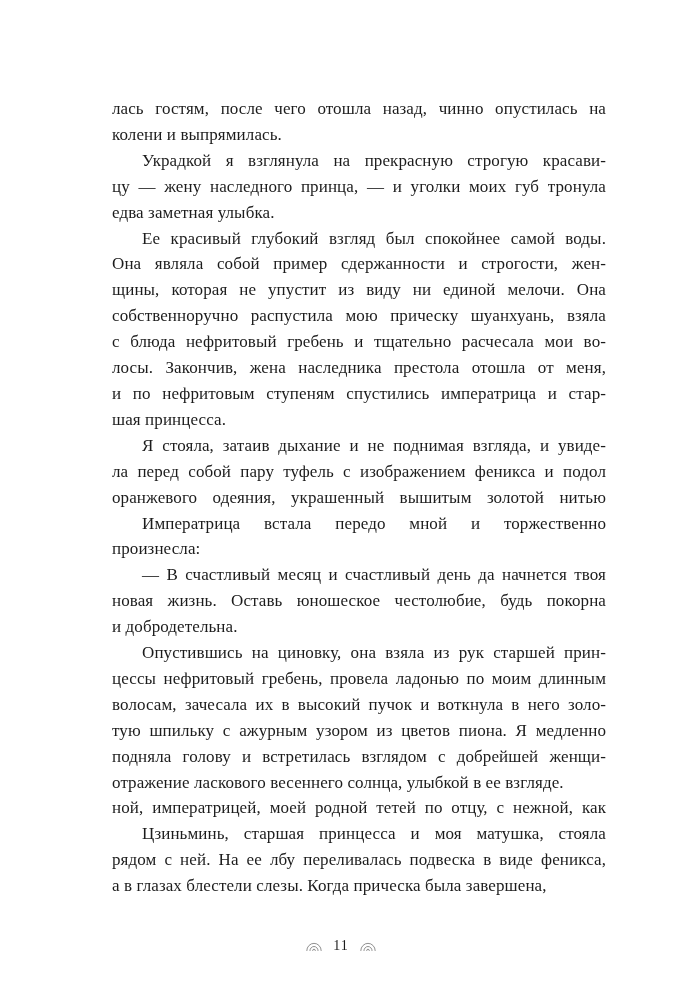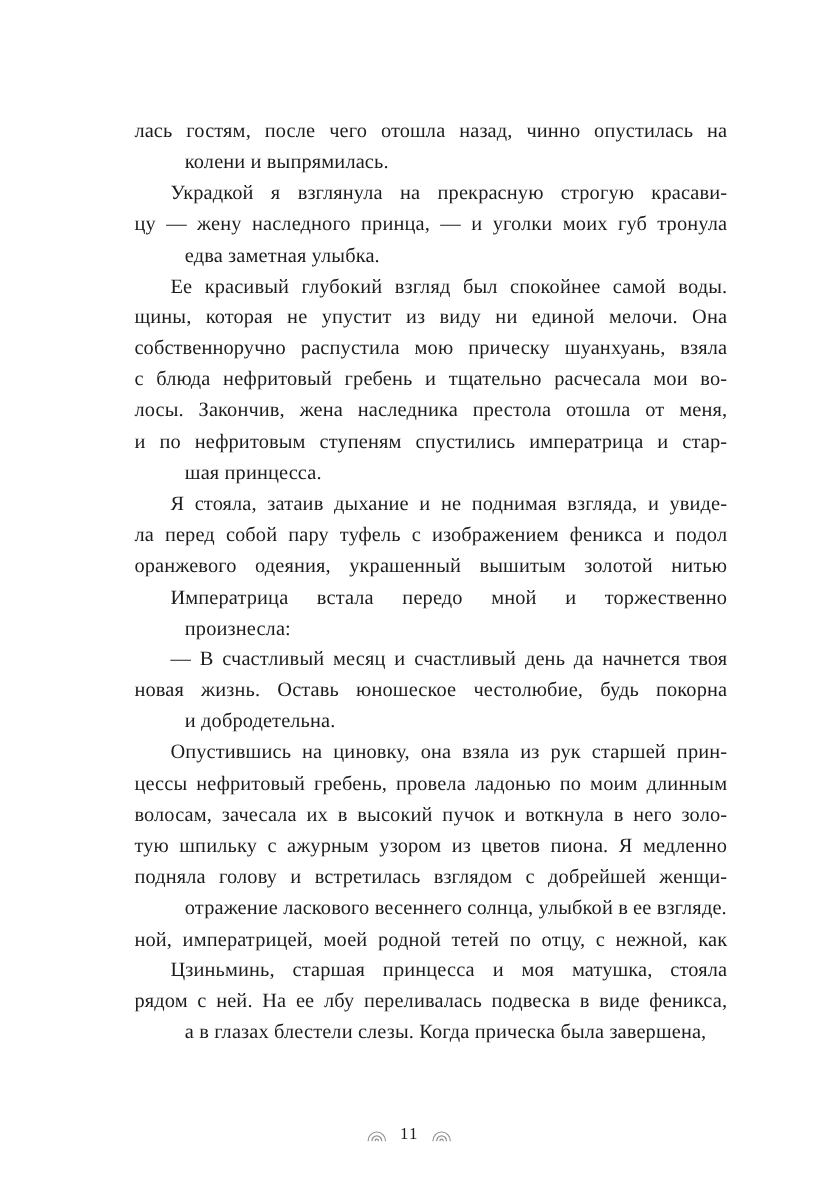--- a/index.html
+++ b/index.html
@@ -27,21 +27,20 @@
   }
   .line {
     text-align: justify;
     text-align-last: justify;
     -moz-text-align-last: justify;
     white-space: normal;
     hyphens: none;
   }
   .line.last {
     text-align-last: left;
-    margin-left: 42px;
     -moz-text-align-last: left;
   }
   .line.indent {
     text-indent: 30px;
   }
   .footer {
     position: absolute;
     left: 0;
     top: 938px;
     width: 100%;
@@ -68,20 +67,21 @@
 
 <div class="page">
 
   <div class="text-block">
       <div class="line">лась гостям, после чего отошла назад, чинно опустилась на</div>
       <div class="line last">колени и выпрямилась.</div>
       <div class="line indent">Украдкой я взглянула на прекрасную строгую красави-</div>
       <div class="line">цу — жену наследного принца, — и уголки моих губ тронула</div>
       <div class="line last">едва заметная улыбка.</div>
       <div class="line indent">Ее красивый глубокий взгляд был спокойнее самой воды.</div>
+      <div class="line">Она являла собой пример сдержанности и строгости, жен-</div>
       <div class="line">щины, которая не упустит из виду ни единой мелочи. Она</div>
       <div class="line">собственноручно распустила мою прическу шуанхуань, взяла</div>
       <div class="line">с блюда нефритовый гребень и тщательно расчесала мои во-</div>
       <div class="line">лосы. Закончив, жена наследника престола отошла от меня,</div>
       <div class="line">и по нефритовым ступеням спустились императрица и стар-</div>
       <div class="line last">шая принцесса.</div>
       <div class="line indent">Я стояла, затаив дыхание и не поднимая взгляда, и увиде-</div>
       <div class="line">ла перед собой пару туфель с изображением феникса и подол</div>
       <div class="line">оранжевого одеяния, украшенный вышитым золотой нитью</div>
       <div class="line indent">Императрица встала передо мной и торжественно</div>

